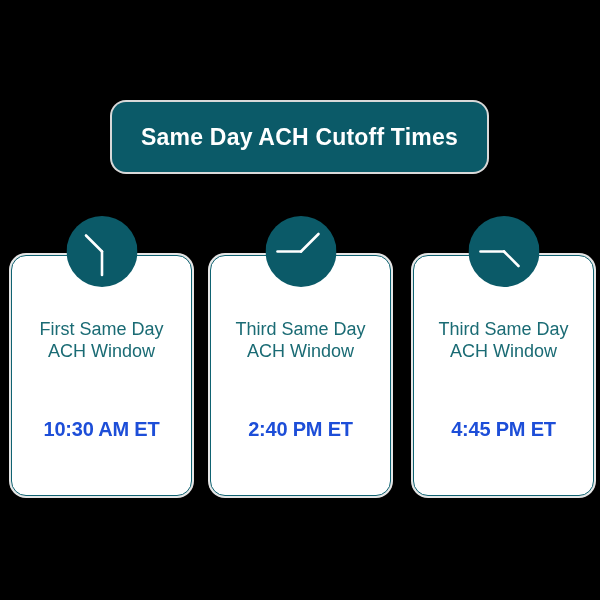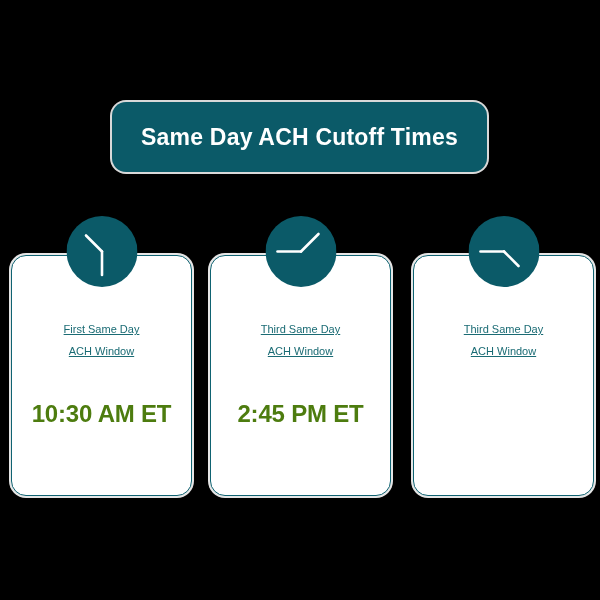--- a/index.html
+++ b/index.html
@@ -86,32 +86,31 @@
     display: flex;
     flex-direction: column;
     align-items: center;
     justify-content: flex-start;
     padding-top: 62px;
     box-sizing: border-box;
   }
 
   .card-label {
     color: #1a6b74;
-    font-size: 11px;
+    font-size: 18px;
     line-height: 22px;
     text-align: center;
     font-weight: normal;
     white-space: pre-line;
-    text-decoration: underline;
   }
 
   .card-time {
-    margin-top: 38px;
-    color: #4d7c0f;
-    font-size: 24px;
+    margin-top: 56px;
+    color: #1d4ed8;
+    font-size: 20px;
     font-weight: bold;
     text-align: center;
     letter-spacing: -0.2px;
   }
 
   
   .clock {
     position: absolute;
     top: 0;
     left: 50%;
@@ -149,39 +148,40 @@
           </g>
         </svg>
       </div>
     </div>
 
     <div class="card-wrap c1">
       <div class="card">
         <div class="card-body">
           <div class="card-label">Third Same Day
 ACH Window</div>
-          <div class="card-time">2:45 PM ET</div>
+          <div class="card-time">2:40 PM ET</div>
         </div>
       </div>
       <div class="clock">
         <svg width="71" height="71" viewBox="0 0 71 71" aria-hidden="true">
           <circle cx="35.5" cy="35.5" r="35.5" fill="#0b5a68"></circle>
           <g stroke="#ffffff" stroke-width="2.6" stroke-linecap="round" fill="none">
             <line x1="35.5" y1="35.5" x2="12" y2="35.5"></line>
             <line x1="35.5" y1="35.5" x2="53" y2="18"></line>
           </g>
         </svg>
       </div>
     </div>
 
     <div class="card-wrap c2">
       <div class="card">
         <div class="card-body">
           <div class="card-label">Third Same Day
 ACH Window</div>
+          <div class="card-time">4:45 PM ET</div>
         </div>
       </div>
       <div class="clock">
         <svg width="71" height="71" viewBox="0 0 71 71" aria-hidden="true">
           <circle cx="35.5" cy="35.5" r="35.5" fill="#0b5a68"></circle>
           <g stroke="#ffffff" stroke-width="2.6" stroke-linecap="round" fill="none">
             <line x1="35.5" y1="35.5" x2="12" y2="35.5"></line>
             <line x1="35.5" y1="35.5" x2="50" y2="50"></line>
           </g>
         </svg>

